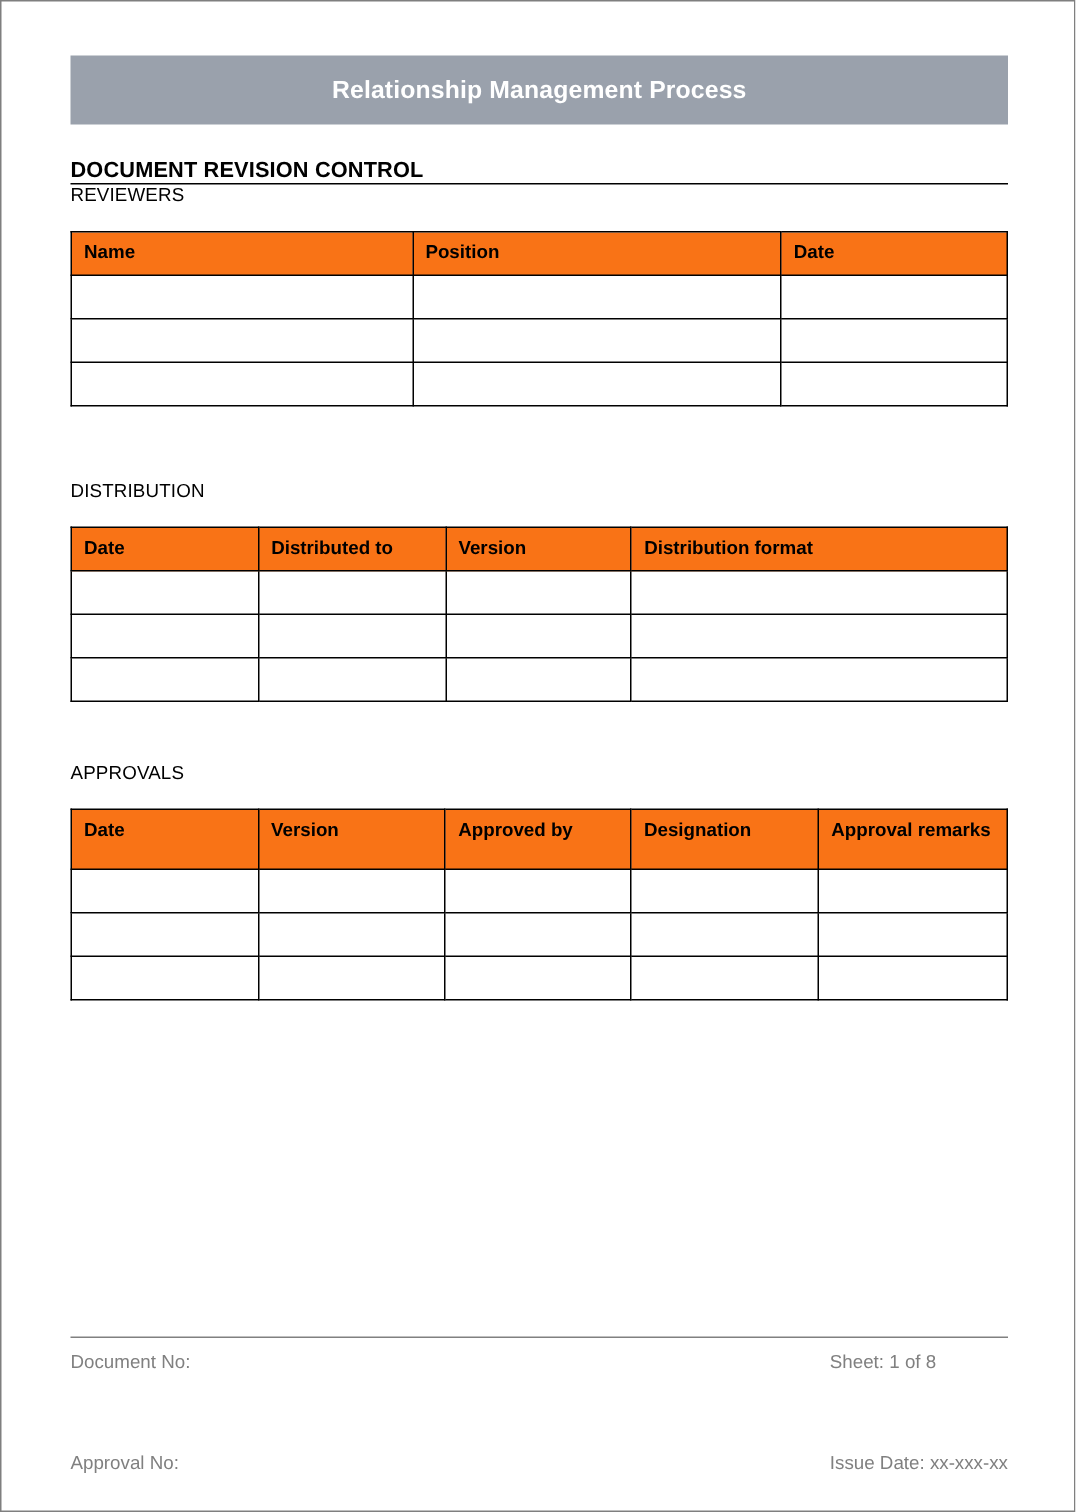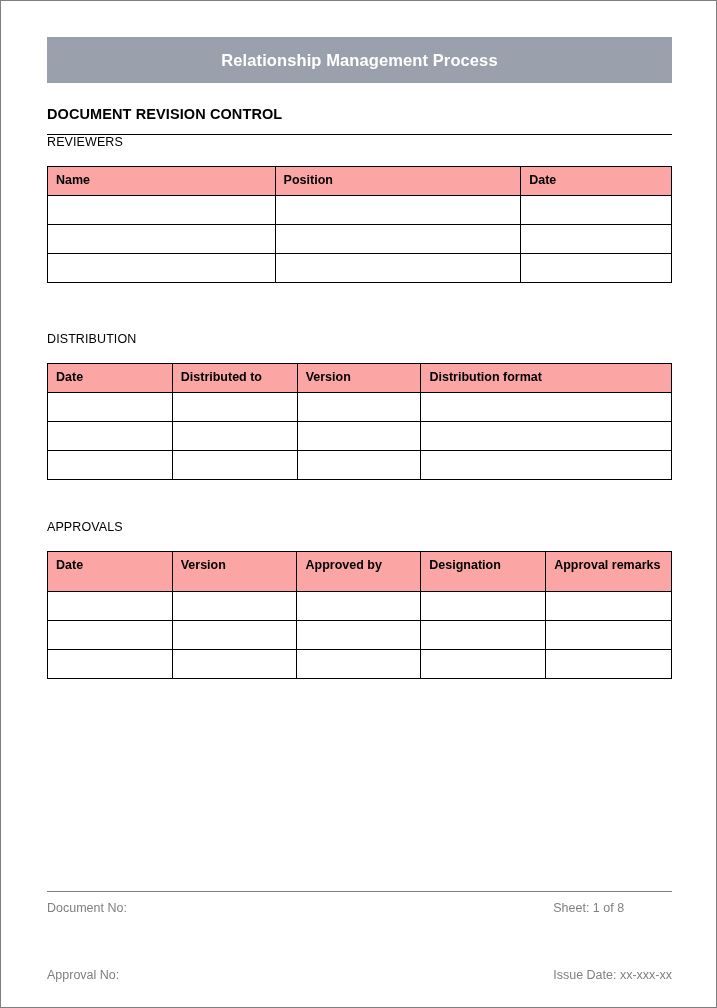--- a/index.html
+++ b/index.html
@@ -46,21 +46,21 @@
     text-align: center;
   }
 
   
   .section-heading {
     margin-top: 23px;
     font-size: 14.5px;
     font-weight: bold;
     color: #000000;
     letter-spacing: 0.1px;
-    padding-bottom: 12px;
+    padding-bottom: 0;
     border-bottom: 1.6px solid #000000;
     width: 625px;
     box-sizing: border-box;
   }
 
   
   .sub-label {
     font-size: 12.5px;
     color: #000000;
     letter-spacing: 0.1px;
@@ -78,21 +78,21 @@
   }
   table.form-table th,
   table.form-table td {
     border: 1.1px solid #000000;
     padding: 0 8px;
     text-align: left;
     vertical-align: top;
     box-sizing: border-box;
   }
   table.form-table th {
-    background: #fca5a5;
+    background: #f97316;
     font-size: 12.5px;
     font-weight: bold;
     height: 29px;
     line-height: 17px;
     padding-top: 5px;
   }
   table.form-table td {
     height: 29px;
     background: #ffffff;
   }

